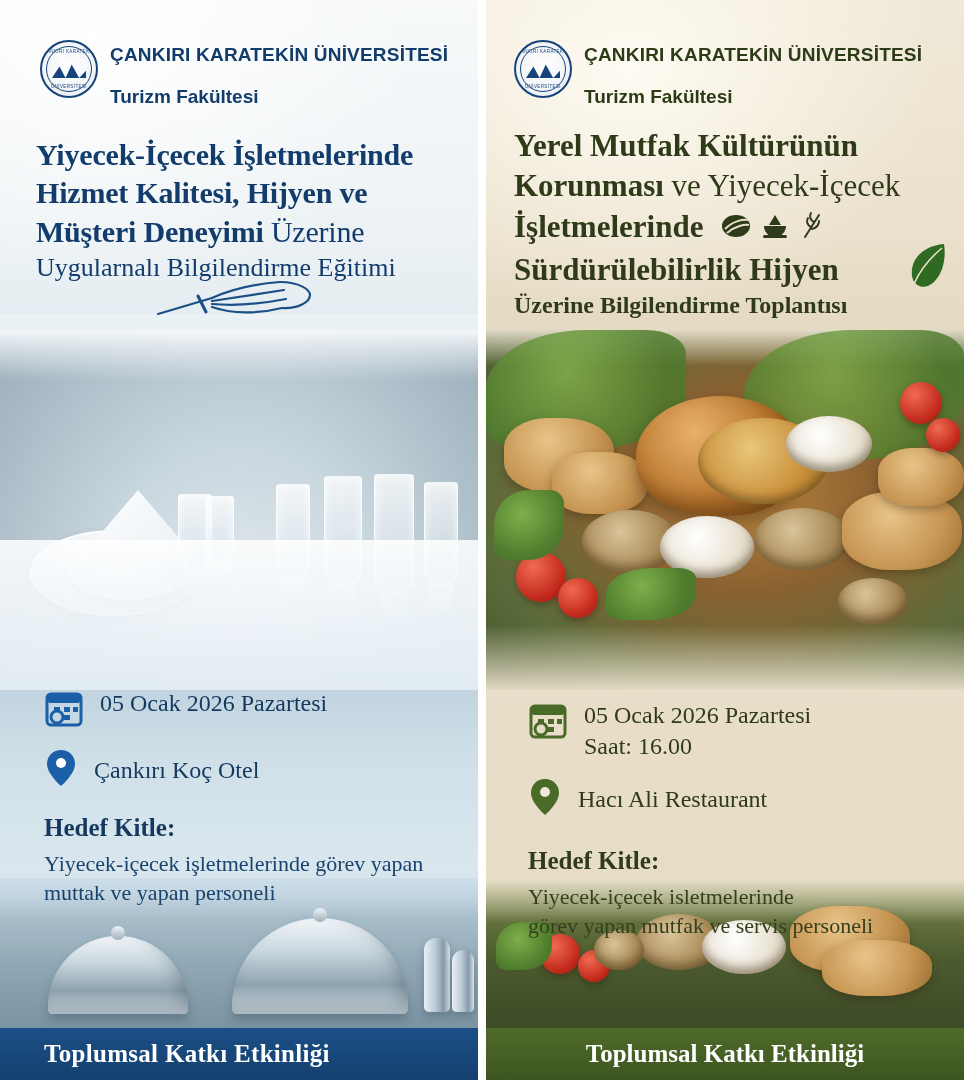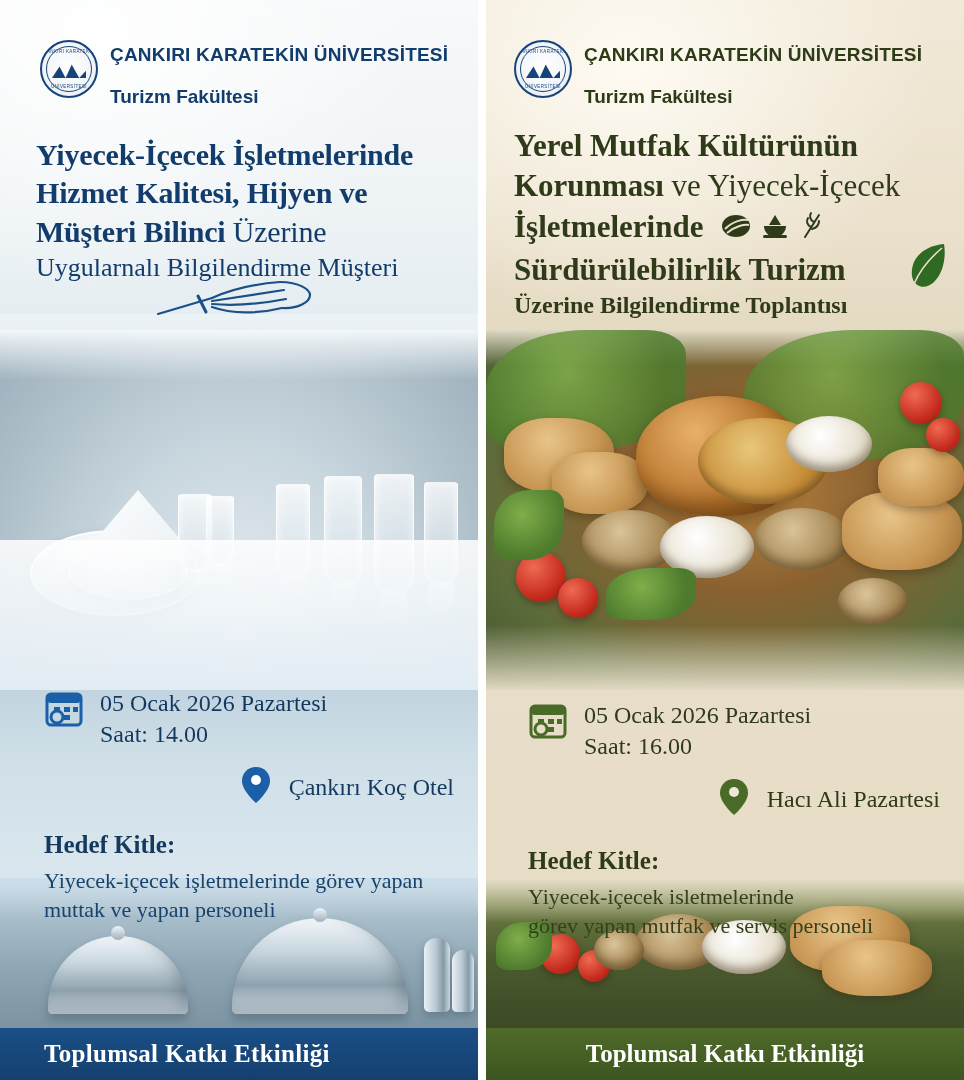--- a/index.html
+++ b/index.html
@@ -353,21 +353,21 @@
   }
   .ico { flex: 0 0 auto; }
   .row-text {
     font-family: "Liberation Serif", serif;
     font-size: 24px;
     line-height: 1.28;
   }
   .poster-left .row-text { color: #14395f; }
   .poster-right .row-text { color: #2f3a18; }
   .row-text .l2 { display: block; }
-  .place-row { align-items: center; margin-top: 8px; justify-content: flex-end; }
+  .place-row { align-items: center; margin-top: 8px; }
   .place-text { font-size: 24px; }
   .audience-title {
     font-family: "Liberation Serif", serif;
     font-weight: bold;
     font-size: 25px;
     margin-top: 22px;
     margin-bottom: 8px;
   }
   .poster-left .audience-title { color: #14395f; }
   .poster-right .audience-title { color: #2f3a18; }
@@ -434,41 +434,40 @@
       <div class="univ-lines">
         <div class="univ-name">ÇANKIRI KARATEKİN ÜNİVERSİTESİ</div>
         <div class="univ-fac">Turizm Fakültesi</div>
       </div>
     </div>
 
     <div class="title-block">
       <div class="tl">Yiyecek-İçecek İşletmelerinde</div>
       <div class="tl">Hizmet Kalitesi, Hijyen ve</div>
       <div class="tl">
-        <span>Müşteri Bilinci </span><span class="thin">Üzerine</span>
-      </div>
-      <div class="tl-sub">Uygularnalı Bilgilendirme Müşteri</div>
+        <span>Müşteri Deneyimi </span><span class="thin">Üzerine</span>
+      </div>
+      <div class="tl-sub">Uygularnalı Bilgilendirme Eğitimi</div>
     </div>
 
     <div class="info">
       <div class="row">
         <span class="ico">
           <svg width="40" height="40" viewBox="0 0 40 40">
             <rect x="3" y="6" width="34" height="31" rx="4" fill="none" stroke="#1b5fa8" stroke-width="3"></rect>
             <rect x="3" y="6" width="34" height="9" rx="4" fill="#1b5fa8"></rect>
             <rect x="10" y="19" width="6" height="5" fill="#1b5fa8"></rect>
             <rect x="20" y="19" width="6" height="5" fill="#1b5fa8"></rect>
             <rect x="29" y="19" width="5" height="5" fill="#1b5fa8"></rect>
             <rect x="20" y="27" width="6" height="5" fill="#1b5fa8"></rect>
             <circle cx="13" cy="29" r="6" fill="none" stroke="#1b5fa8" stroke-width="3"></circle>
           </svg>
         </span>
         <span class="row-text">
           <span>05 Ocak 2026 Pazartesi</span>
-          <span class="l2">Saat: 14.00</span>
         </span>
       </div>
 
       <div class="row place-row">
         <span class="ico">
           <svg width="34" height="40" viewBox="0 0 34 40">
             <path d="M17 2 C9 2 3 8 3 16 C3 26 17 38 17 38 C17 38 31 26 31 16 C31 8 25 2 17 2 Z" fill="#1b5fa8"></path>
             <circle cx="17" cy="15" r="5" fill="#ffffff"></circle>
           </svg>
         </span>
@@ -562,21 +561,21 @@
               <g stroke="#2f3a18" stroke-width="2" fill="none" stroke-linecap="round">
                 <path d="M6 26 L20 4"></path>
                 <path d="M12 16 C8 14, 7 10, 9 7"></path>
                 <path d="M15 11 C11 9, 10 5, 12 2"></path>
                 <path d="M13 18 C17 17, 20 14, 20 10"></path>
               </g>
             </svg>
           </span>
         </span>
       </div>
-      <div class="tr">Sürdürülebilirlik Turizm</div>
+      <div class="tr">Sürdürülebilirlik Hijyen</div>
       <div class="tr-sub">Üzerine Bilgilendirme Toplantısı</div>
     </div>
 
     <div class="leaf-deco" style="top:240px;">
       <svg width="46" height="54" viewBox="0 0 46 54">
         <path d="M40 4 C18 6, 6 20, 8 36 C10 48, 22 50, 30 42 C40 32, 42 16, 40 4 Z" fill="#2f6a22"></path>
         <path d="M38 8 C26 18, 16 30, 10 44" fill="none" stroke="#e9dfca" stroke-width="1.6"></path>
       </svg>
     </div>
 
@@ -599,21 +598,21 @@
         </span>
       </div>
 
       <div class="row place-row">
         <span class="ico">
           <svg width="34" height="40" viewBox="0 0 34 40">
             <path d="M17 2 C9 2 3 8 3 16 C3 26 17 38 17 38 C17 38 31 26 31 16 C31 8 25 2 17 2 Z" fill="#4a6b27"></path>
             <circle cx="17" cy="15" r="5" fill="#f0e8d6"></circle>
           </svg>
         </span>
-        <span class="row-text place-text">Hacı Ali Pazartesi</span>
+        <span class="row-text place-text">Hacı Ali Restaurant</span>
       </div>
 
       <div class="audience-title">Hedef Kitle:</div>
       <div class="audience-text">Yiyecek-içecek isletmelerinde</div>
       <div class="audience-text">görev yapan mutfak ve servis personeli</div>
     </div>
 
     <div class="right-footer">
       <span class="ftext">Toplumsal Katkı Etkinliği</span>
     </div>

